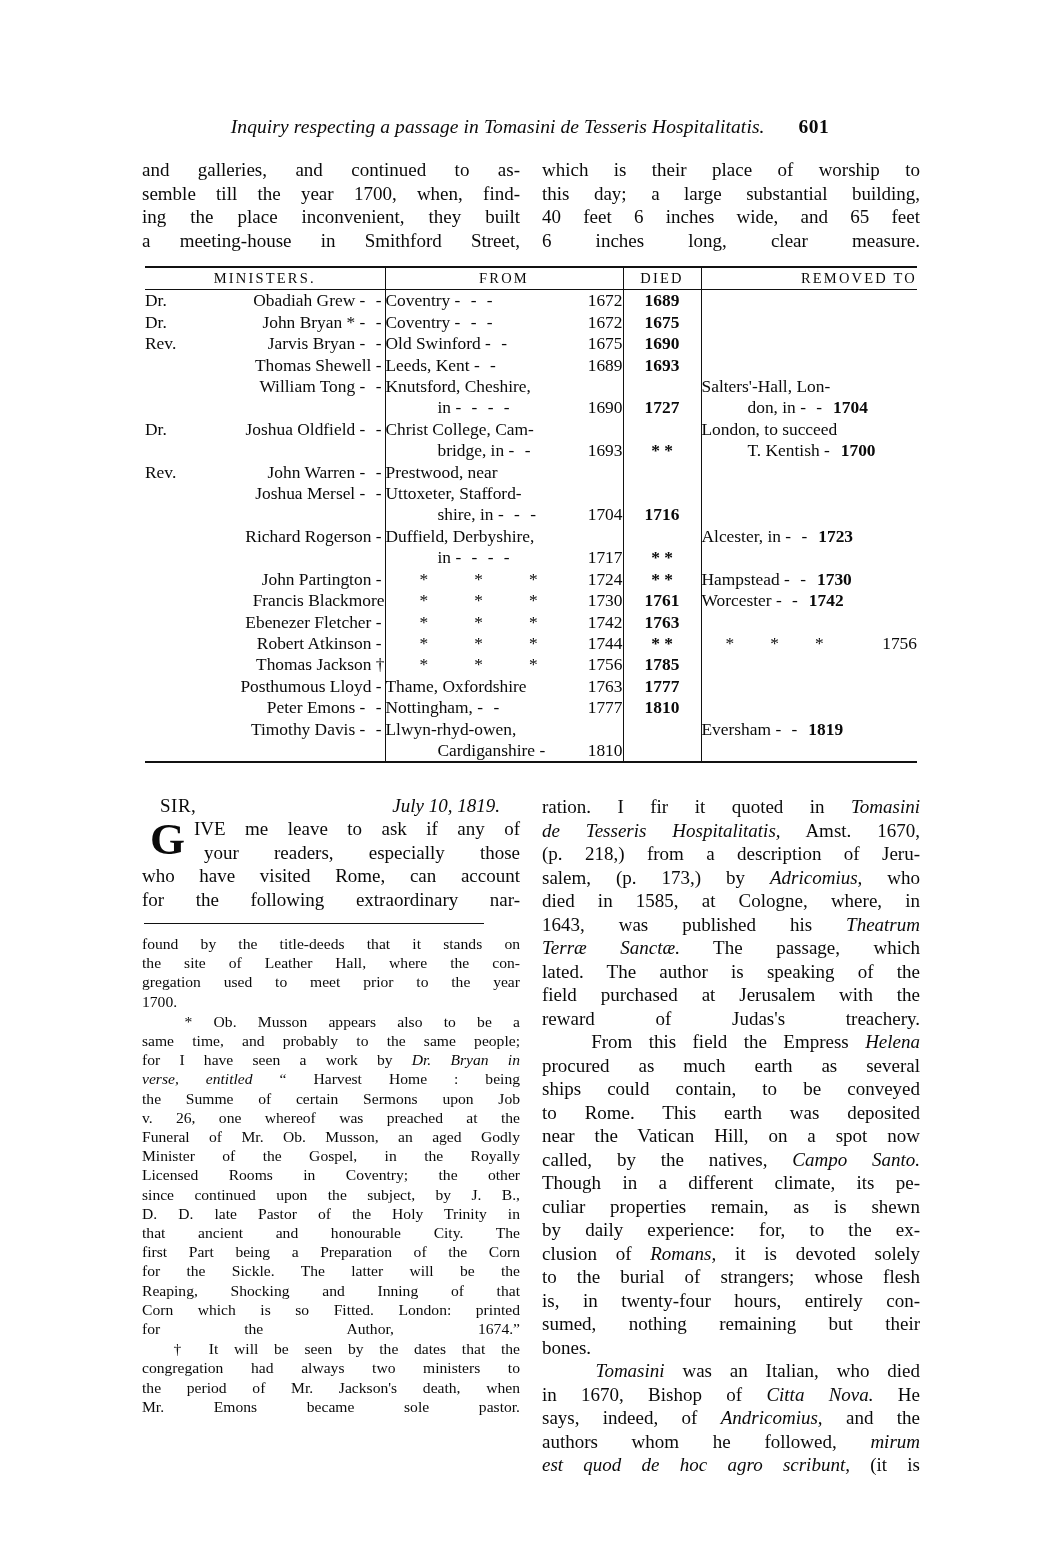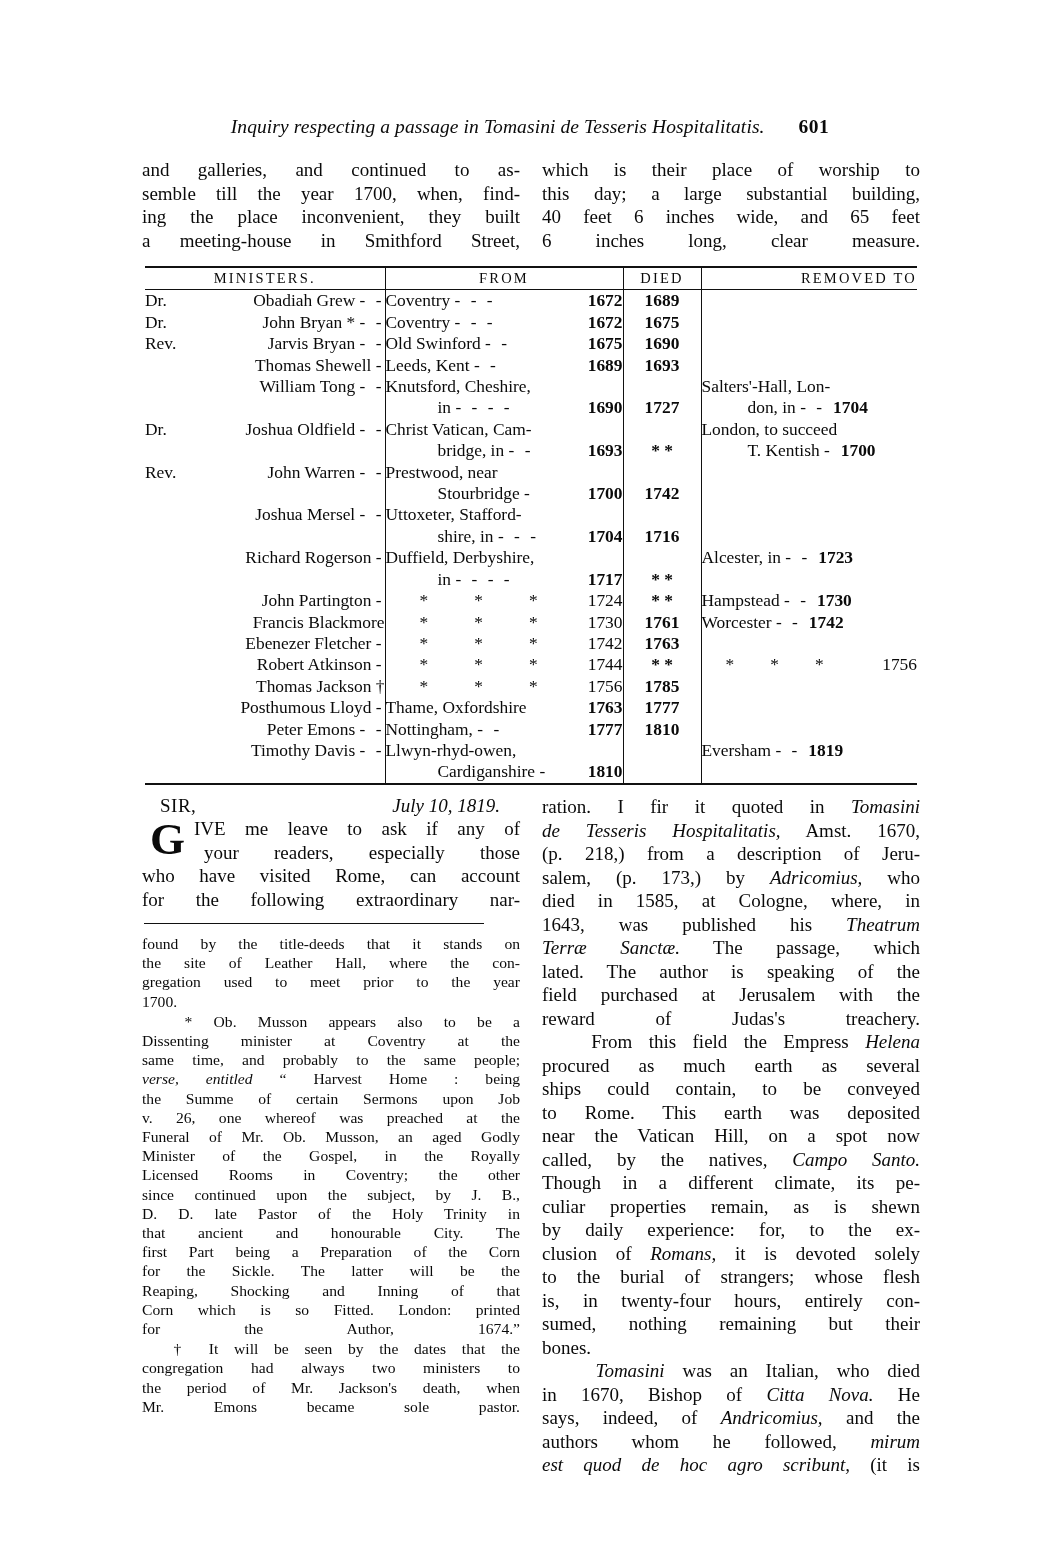--- a/index.html
+++ b/index.html
@@ -121,21 +121,21 @@
     white-space: nowrap;
   }
   .row-cells td { height: 21.4px; }
 
   .fromline {
     display: flex;
     justify-content: space-between;
     align-items: baseline;
   }
   .fromline .place { }
-  .fromline .yr { font-weight: bold; padding-left: 6px; }
+  .fromline .yr { font-weight: normal; padding-left: 6px; }
   .remline {
     display: flex;
     align-items: baseline;
   }
   .remline .yr { font-weight: bold; padding-left: 8px; }
   .yrb { font-weight: bold; }
   .dashes { letter-spacing: 3px; }
   .indent { padding-left: 52px; }
   .indent-rem { padding-left: 46px; }
   .ast-row {
@@ -346,21 +346,21 @@
             <td class="c-rem vline-l">
               <div class="remline indent-rem">
                 <span>don, in <span class="dashes">-  -</span></span>
                 <span class="yr">1704</span>
               </div>
             </td>
           </tr>
           <tr class="row-cells">
             <td class="c-min"><span class="lead">Dr.</span><span>Joshua Oldfield</span> <span class="dashes">-  -</span></td>
             <td class="c-from vline-l">
-              <div>Christ Vatican, Cam-</div>
+              <div>Christ College, Cam-</div>
             </td>
             <td class="c-died vline-l">
               <div>&nbsp;</div>
             </td>
             <td class="c-rem vline-l">
               <div>London, to succeed</div>
             </td>
           </tr>
           <tr class="row-cells">
             <td class="c-min">&nbsp;</td>
@@ -379,33 +379,20 @@
             </td>
           </tr>
           <tr class="row-cells">
             <td class="c-min"><span class="lead">Rev.</span><span>John Warren</span> <span class="dashes">-  -</span></td>
             <td class="c-from vline-l">
               <div>Prestwood,    near</div>
             </td>
             <td class="c-died vline-l">
               <div>&nbsp;</div>
             </td>
-            <td class="c-rem vline-l">
-              <div>&nbsp;</div>
-            </td>
-          </tr>
-          <tr class="row-cells">
-            <td class="c-min">&nbsp;</td>
-            <td class="c-from vline-l">
-              <div class="fromline indent">
-                <span class="place">Stourbridge <span class="dashes">-</span></span>
-                <span class="yr">1700</span>
-              </div>
-            </td>
-            <td class="c-died vline-l"><span class="yrb">1742</span></td>
             <td class="c-rem vline-l">
               <div>&nbsp;</div>
             </td>
           </tr>
           <tr class="row-cells">
             <td class="c-min"><span>Joshua Mersel</span> <span class="dashes">-  -</span></td>
             <td class="c-from vline-l">
               <div>Uttoxeter,  Stafford-</div>
             </td>
             <td class="c-died vline-l">
@@ -634,22 +621,22 @@
       <div class="fn-rule"></div>
 
       <div class="footnote" id="fn-cont">
           <div>found by the title-deeds that it stands on</div>
           <div>the site of Leather Hall, where the con-</div>
           <div>gregation used to meet prior to the year</div>
           <div>1700.</div>
         </div>
       <div class="footnote fn-para" id="fn-ast">
           <div>&nbsp;&nbsp;* Ob. Musson appears also to be a</div>
-          <div>Dissenting minister at Coventry at the</div>
           <div>same time, and probably to the same people;</div>
+          <div>for I have seen a work by <i>Dr. Bryan in</i></div>
           <div><i>verse, entitled</i> “ Harvest Home : being</div>
           <div>the Summe of certain Sermons upon Job</div>
           <div>v. 26, one whereof was preached at the</div>
           <div>Funeral of Mr. Ob. Musson, an aged Godly</div>
           <div>Minister of the Gospel, in the Royally</div>
           <div>Licensed Rooms in Coventry; the other</div>
           <div>since continued upon the subject, by J. B.,</div>
           <div>D. D. late Pastor of the Holy Trinity in</div>
           <div>that ancient and honourable City.    The</div>
           <div>first Part being a Preparation of the Corn</div>

